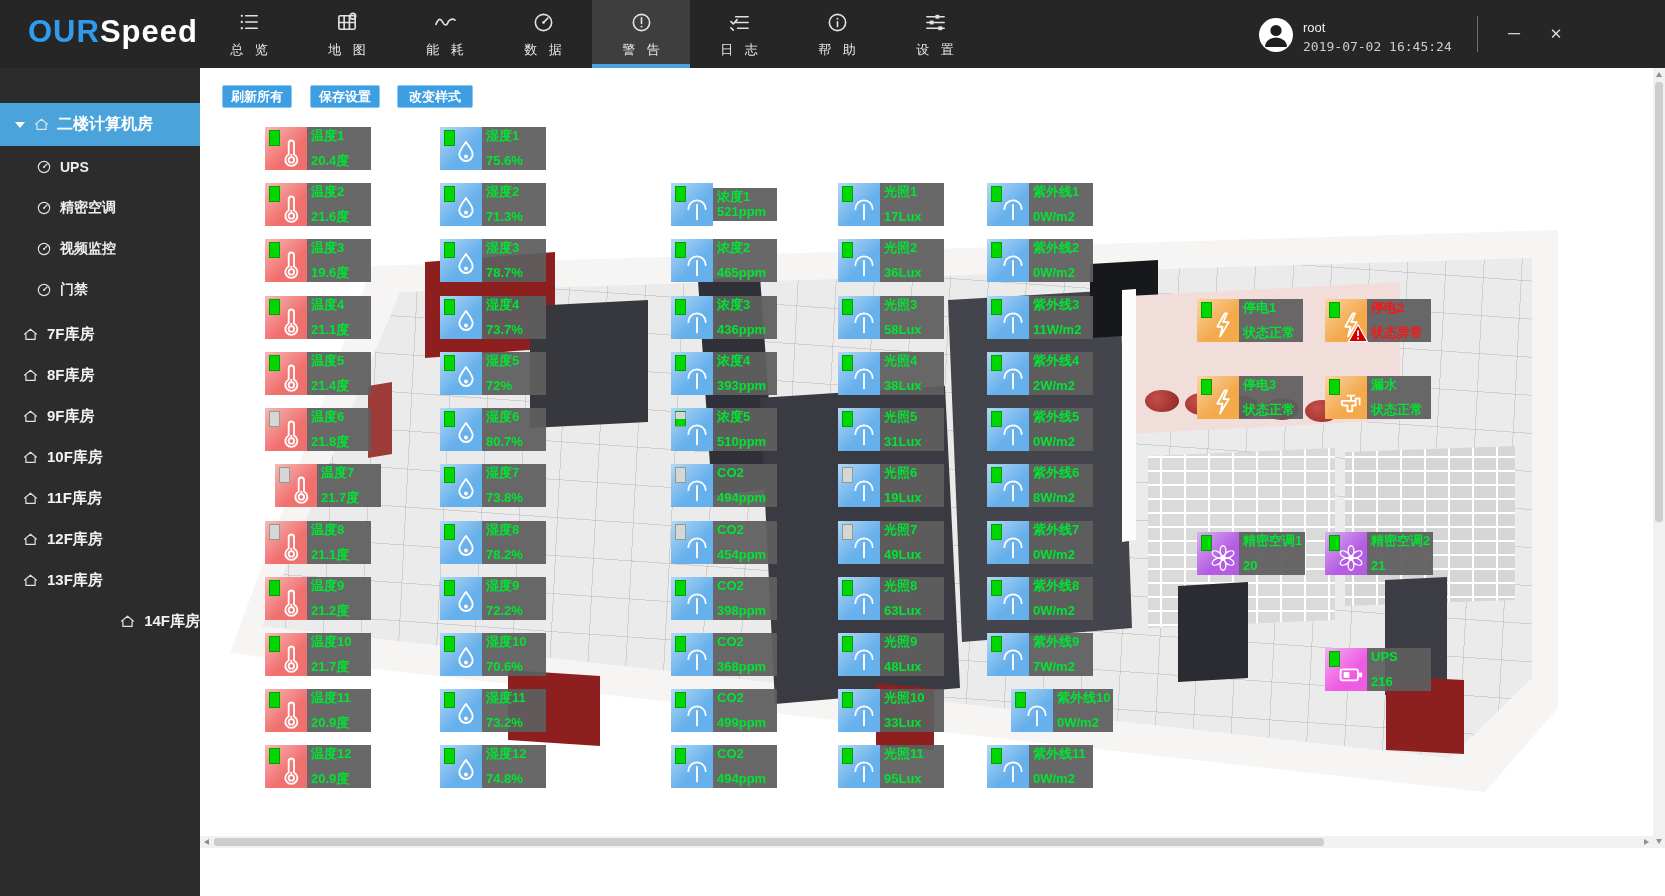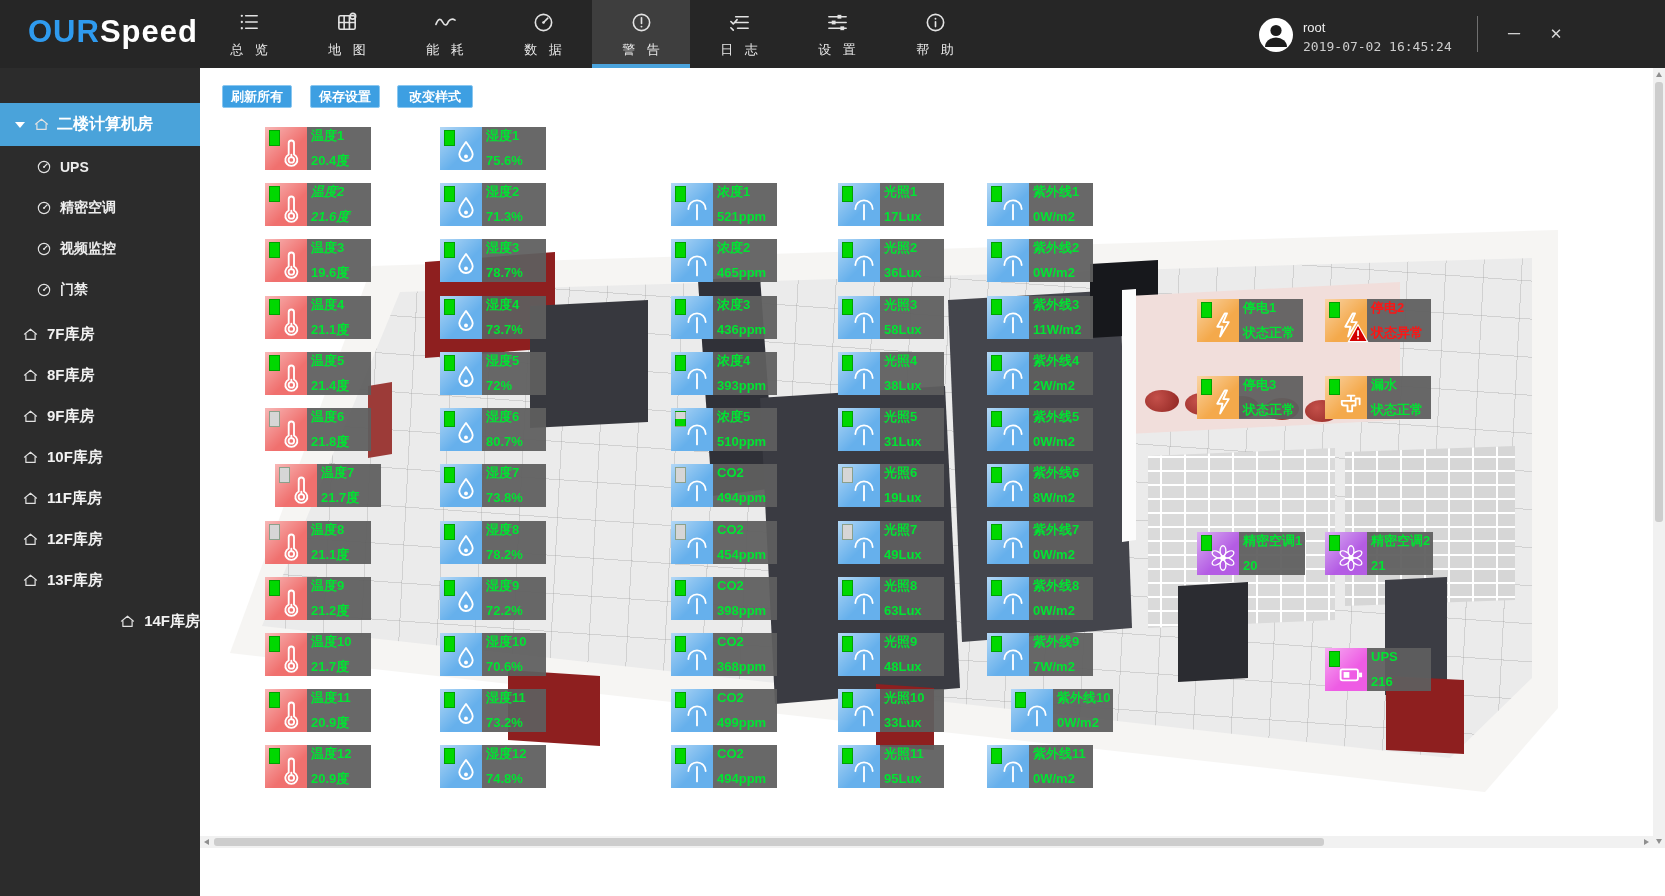--- a/index.html
+++ b/index.html
@@ -127,34 +127,34 @@
         </div>
         <div class="nav-item">
           <span class="nav-ic"><svg viewBox="0 0 24 24">
               <path fill="none" stroke="#e2e2e2" stroke-width="1.7" stroke-linecap="round" stroke-linejoin="round" d="M8 6h13M8 12h13M10 18h11M3 11l2.5 2.5L9.5 9"></path>
               <path fill="none" stroke="#e2e2e2" stroke-width="1.7" stroke-linecap="round" stroke-linejoin="round" d="M3 17.5l2.5 2.5"></path>
             </svg></span>
           <span class="nav-lb">日 志</span>
         </div>
         <div class="nav-item">
           <span class="nav-ic"><svg viewBox="0 0 24 24">
+              <circle cx="12" cy="12" r="8.5" fill="none" stroke="#e2e2e2" stroke-width="1.7" stroke-linecap="round" stroke-linejoin="round"></circle>
+              <circle cx="12" cy="8" r="1" fill="#e2e2e2"></circle>
+              <path fill="none" stroke="#e2e2e2" stroke-width="1.7" stroke-linecap="round" stroke-linejoin="round" d="M12 11.3v5"></path>
+            </svg></span>
+          <span class="nav-lb">帮 助</span>
+        </div>
+        <div class="nav-item">
+          <span class="nav-ic"><svg viewBox="0 0 24 24">
               <path fill="none" stroke="#e2e2e2" stroke-width="1.7" stroke-linecap="round" stroke-linejoin="round" d="M3 6h18M3 12h18M3 18h18"></path>
               <rect x="12" y="4" width="4" height="4" fill="#e2e2e2"></rect>
               <rect x="6" y="10" width="4" height="4" fill="#e2e2e2"></rect>
               <rect x="15" y="16" width="4" height="4" fill="#e2e2e2"></rect>
             </svg></span>
           <span class="nav-lb">设 置</span>
-        </div>
-        <div class="nav-item">
-          <span class="nav-ic"><svg viewBox="0 0 24 24">
-              <circle cx="12" cy="12" r="8.5" fill="none" stroke="#e2e2e2" stroke-width="1.7" stroke-linecap="round" stroke-linejoin="round"></circle>
-              <circle cx="12" cy="8" r="1" fill="#e2e2e2"></circle>
-              <path fill="none" stroke="#e2e2e2" stroke-width="1.7" stroke-linecap="round" stroke-linejoin="round" d="M12 11.3v5"></path>
-            </svg></span>
-          <span class="nav-lb">帮 助</span>
         </div>
       </div>
     <div class="userbox">
       <span class="avatar">
         <svg viewBox="0 0 36 36">
             <circle cx="18" cy="18" r="17" fill="#fff"></circle>
             <circle cx="18" cy="13.5" r="5.6" fill="#1d1d1d"></circle>
             <path d="M7 30 a11 9.5 0 0 1 22 0 z" fill="#1d1d1d"></path>
           </svg>
       </span>
@@ -314,21 +314,21 @@
                 <circle cx="12.3" cy="19" r="2.4" fill="none" stroke="#fff" stroke-width="1.6" stroke-linecap="round" stroke-linejoin="round"></circle>
                 <path fill="none" stroke="#fff" stroke-width="1.6" stroke-linecap="round" stroke-linejoin="round" d="M12.3 14.5v2.2"></path>
               </svg></span>
 
      </div>
      <div class="panel">
        <span class="slabel">温度1</span>
        <span class="svalue">20.4度</span>
      </div>
         </div>
-        <div class="badge" style="left: 65px; top: 115px; font-style: italic;">
+        <div class="badge" style="left: 65px; top: 115px;">
           <div class="tile" style="background:#f0706e">
        <span class="battery full"></span>
        <span class="ticon"><svg viewBox="0 0 24 26">
                 <path fill="none" stroke="#fff" stroke-width="1.6" stroke-linecap="round" stroke-linejoin="round" d="M10 4.5a2.3 2.3 0 0 1 4.6 0v9.8a5.2 5.2 0 1 1-4.6 0z"></path>
                 <circle cx="12.3" cy="19" r="2.4" fill="none" stroke="#fff" stroke-width="1.6" stroke-linecap="round" stroke-linejoin="round"></circle>
                 <path fill="none" stroke="#fff" stroke-width="1.6" stroke-linecap="round" stroke-linejoin="round" d="M12.3 14.5v2.2"></path>
               </svg></span>
 
      </div>
      <div class="panel">
@@ -647,21 +647,21 @@
                 <path fill="none" stroke="#fff" stroke-width="1.6" stroke-linecap="round" stroke-linejoin="round" d="M12 3.5c3.4 4.6 5.8 7.5 5.8 10.6a5.8 5.8 0 1 1-11.6 0C6.2 11 8.6 8.1 12 3.5z"></path>
                 <circle cx="12" cy="16" r="1.7" fill="#fff"></circle>
               </svg></span>
 
      </div>
      <div class="panel">
        <span class="slabel">湿度12</span>
        <span class="svalue">74.8%</span>
      </div>
         </div>
-        <div class="badge" style="left: 471px; top: 115px;">
+        <div class="badge" style="left: 471px; top: 115px; align-items: center;">
           <div class="tile" style="background:#66b0ec">
        <span class="battery full"></span>
        <span class="ticon"><svg viewBox="0 0 24 26">
                 <path fill="none" stroke="#fff" stroke-width="1.6" stroke-linecap="round" stroke-linejoin="round" d="M4.5 13a7.5 7.5 0 0 1 15 0"></path>
                 <path fill="none" stroke="#fff" stroke-width="1.6" stroke-linecap="round" stroke-linejoin="round" d="M12 9.5V22"></path>
               </svg></span>
 
      </div>
      <div class="panel">
        <span class="slabel">浓度1</span>

